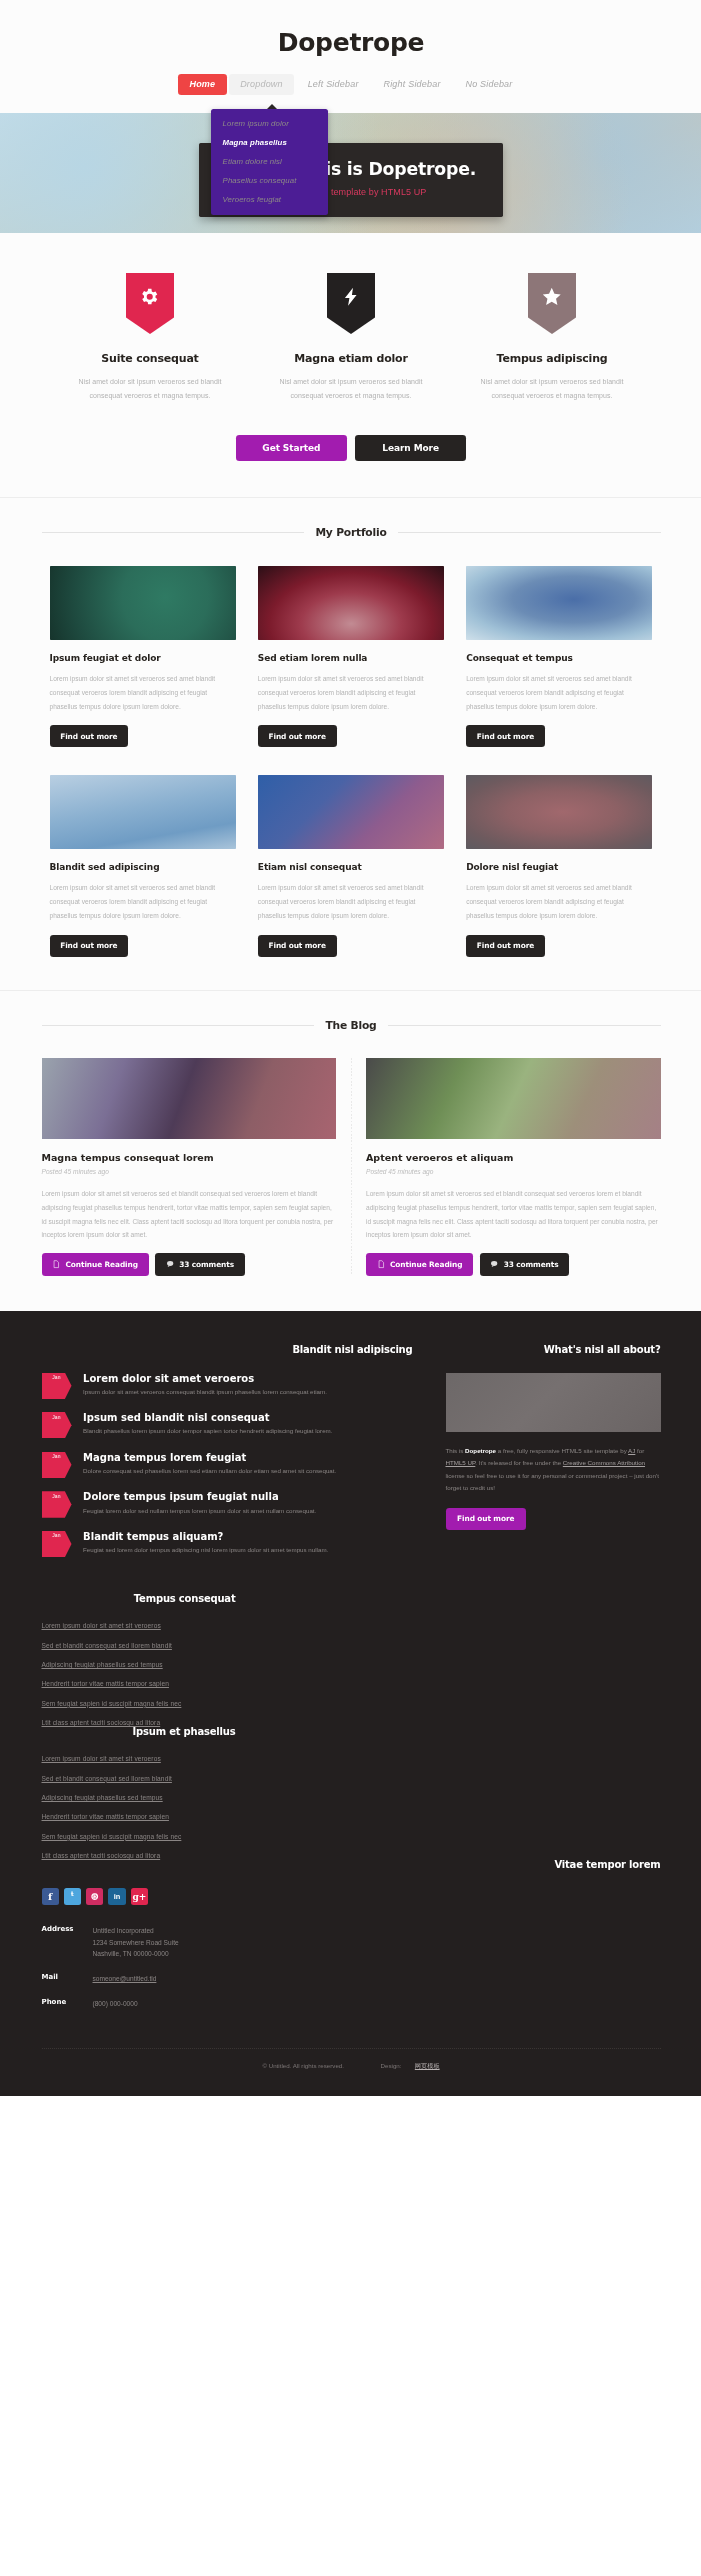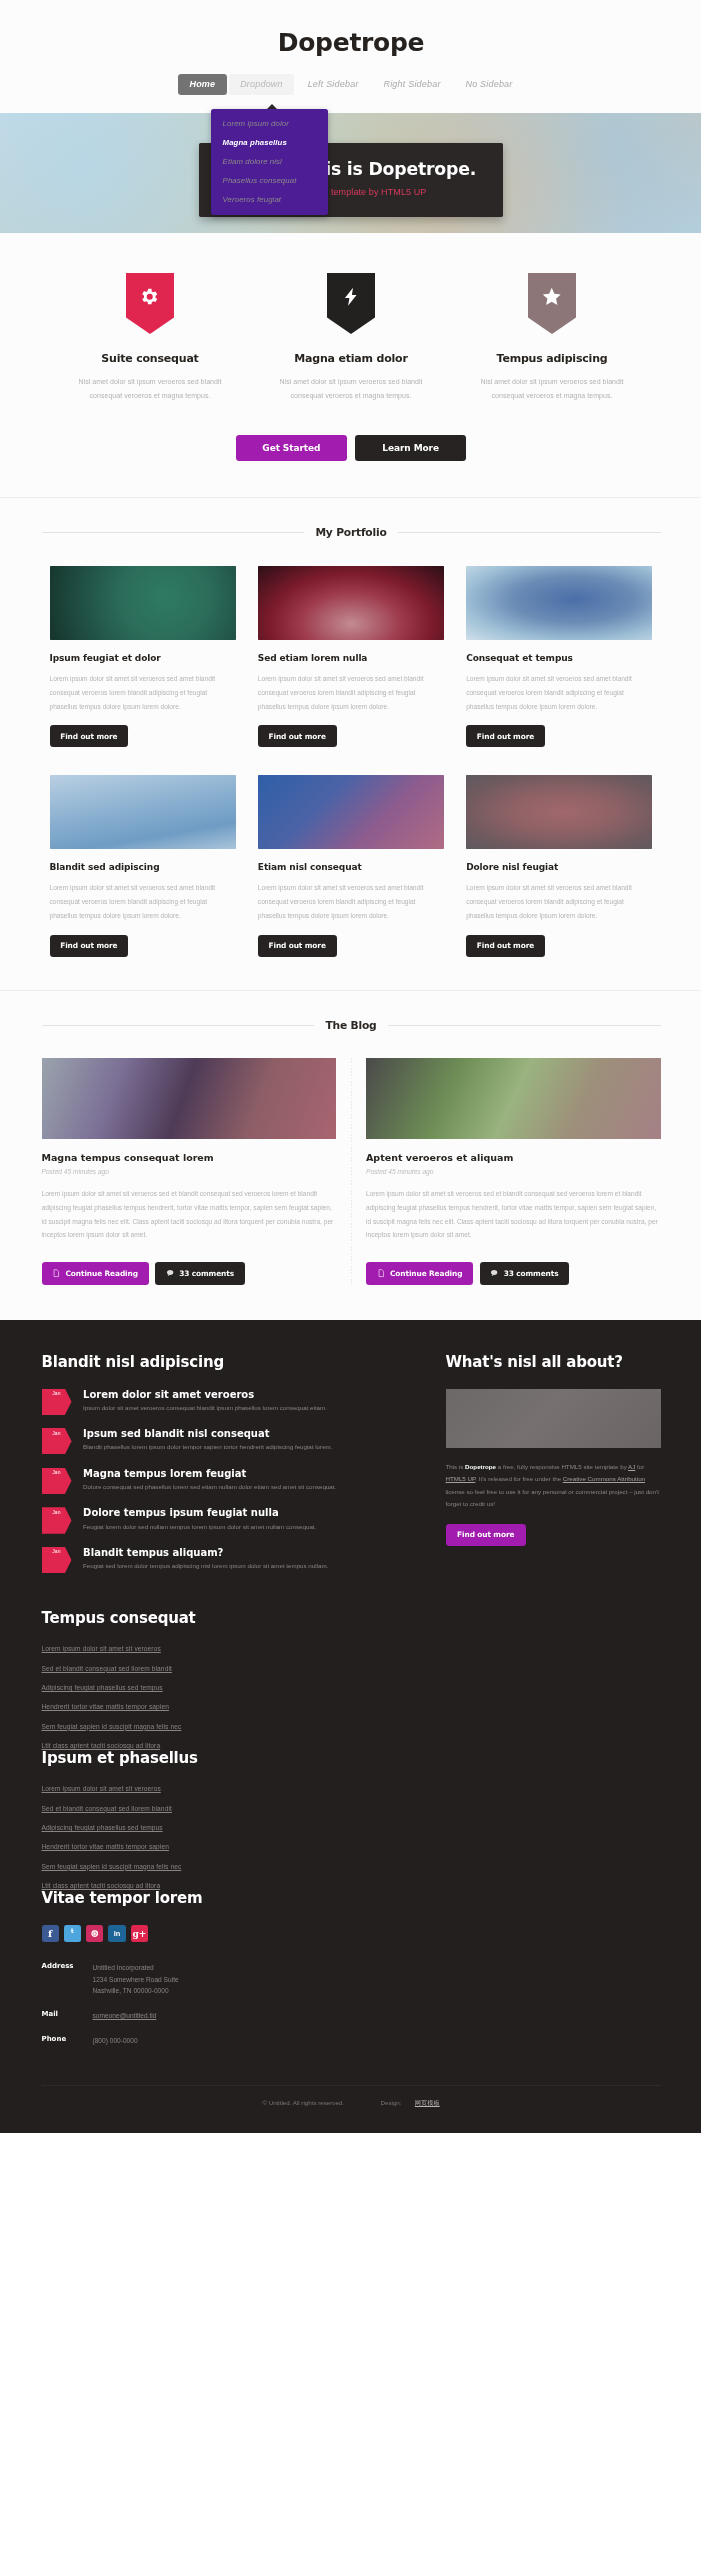--- a/index.html
+++ b/index.html
@@ -39,21 +39,21 @@
   .navitem {
     font-size: 9px;
     font-style: italic;
     color: #a9a9a9;
     padding: 5.8px 11.6px;
     border-radius: 3.3px;
     letter-spacing: 0.2px;
     white-space: nowrap;
     cursor: pointer;
   }
-  .navitem.active { background: #737373; color: #ffffff; font-weight: bold; }
+  .navitem.active { background: #ef4444; color: #ffffff; font-weight: bold; }
   .navitem.open { background: #f2f2f2; color: #b8b8b8; }
 
   
   .dropdown-panel {
     position: absolute;
     top: 35px;
     left: 211px;
     width: 117px;
     background: #4c1d95;
     border-radius: 2.5px;
@@ -253,44 +253,45 @@
     font-size: 6.6px;
     font-style: italic;
     color: #bcbcbc;
     margin-bottom: 11.6px;
   }
   .bcard p {
     font-size: 6.6px;
     line-height: 2.1;
     color: #b4b4b4;
   }
-  .bbtns { margin-top: 20px; display: flex; gap: 6.6px; }
+  .bbtns { margin-top: 11px; display: flex; gap: 6.6px; }
   .btn.icoBtn {
     display: inline-flex; align-items: center; gap: 5px;
     padding: 6.6px 10.7px; font-size: 7.4px;
   }
   .btn.icoBtn svg { width: 8.3px; height: 8.3px; fill: currentColor; opacity: .85; }
 
   
   .footer {
     background: #231f1f;
     padding: 33px 0 0 0;
     color: #8c8785;
   }
   .fwrap { width: 619px; margin: 0 auto; }
   .frow { display: flex; gap: 33px; }
   .fcol-l { width: 371px; }
   .fcol-r { flex: 1; }
   .footer h3 {
-    font-size: 15px;
+    font-size: 10px;
     color: #ffffff;
     font-weight: bold;
     font-family: "DejaVu Sans", sans-serif;
     margin-bottom: 18px;
     letter-spacing: -0.2px;
+    text-align: right;
   }
   .postlist { display: flex; flex-direction: column; gap: 13.2px; }
   .postrow { display: flex; gap: 11.6px; align-items: flex-start; }
   .datechip {
     background: #e0264f;
     width: 30px; height: 26.4px;
     flex: none;
     color: #fff;
     text-align: center;
     padding-top: 2.5px;

